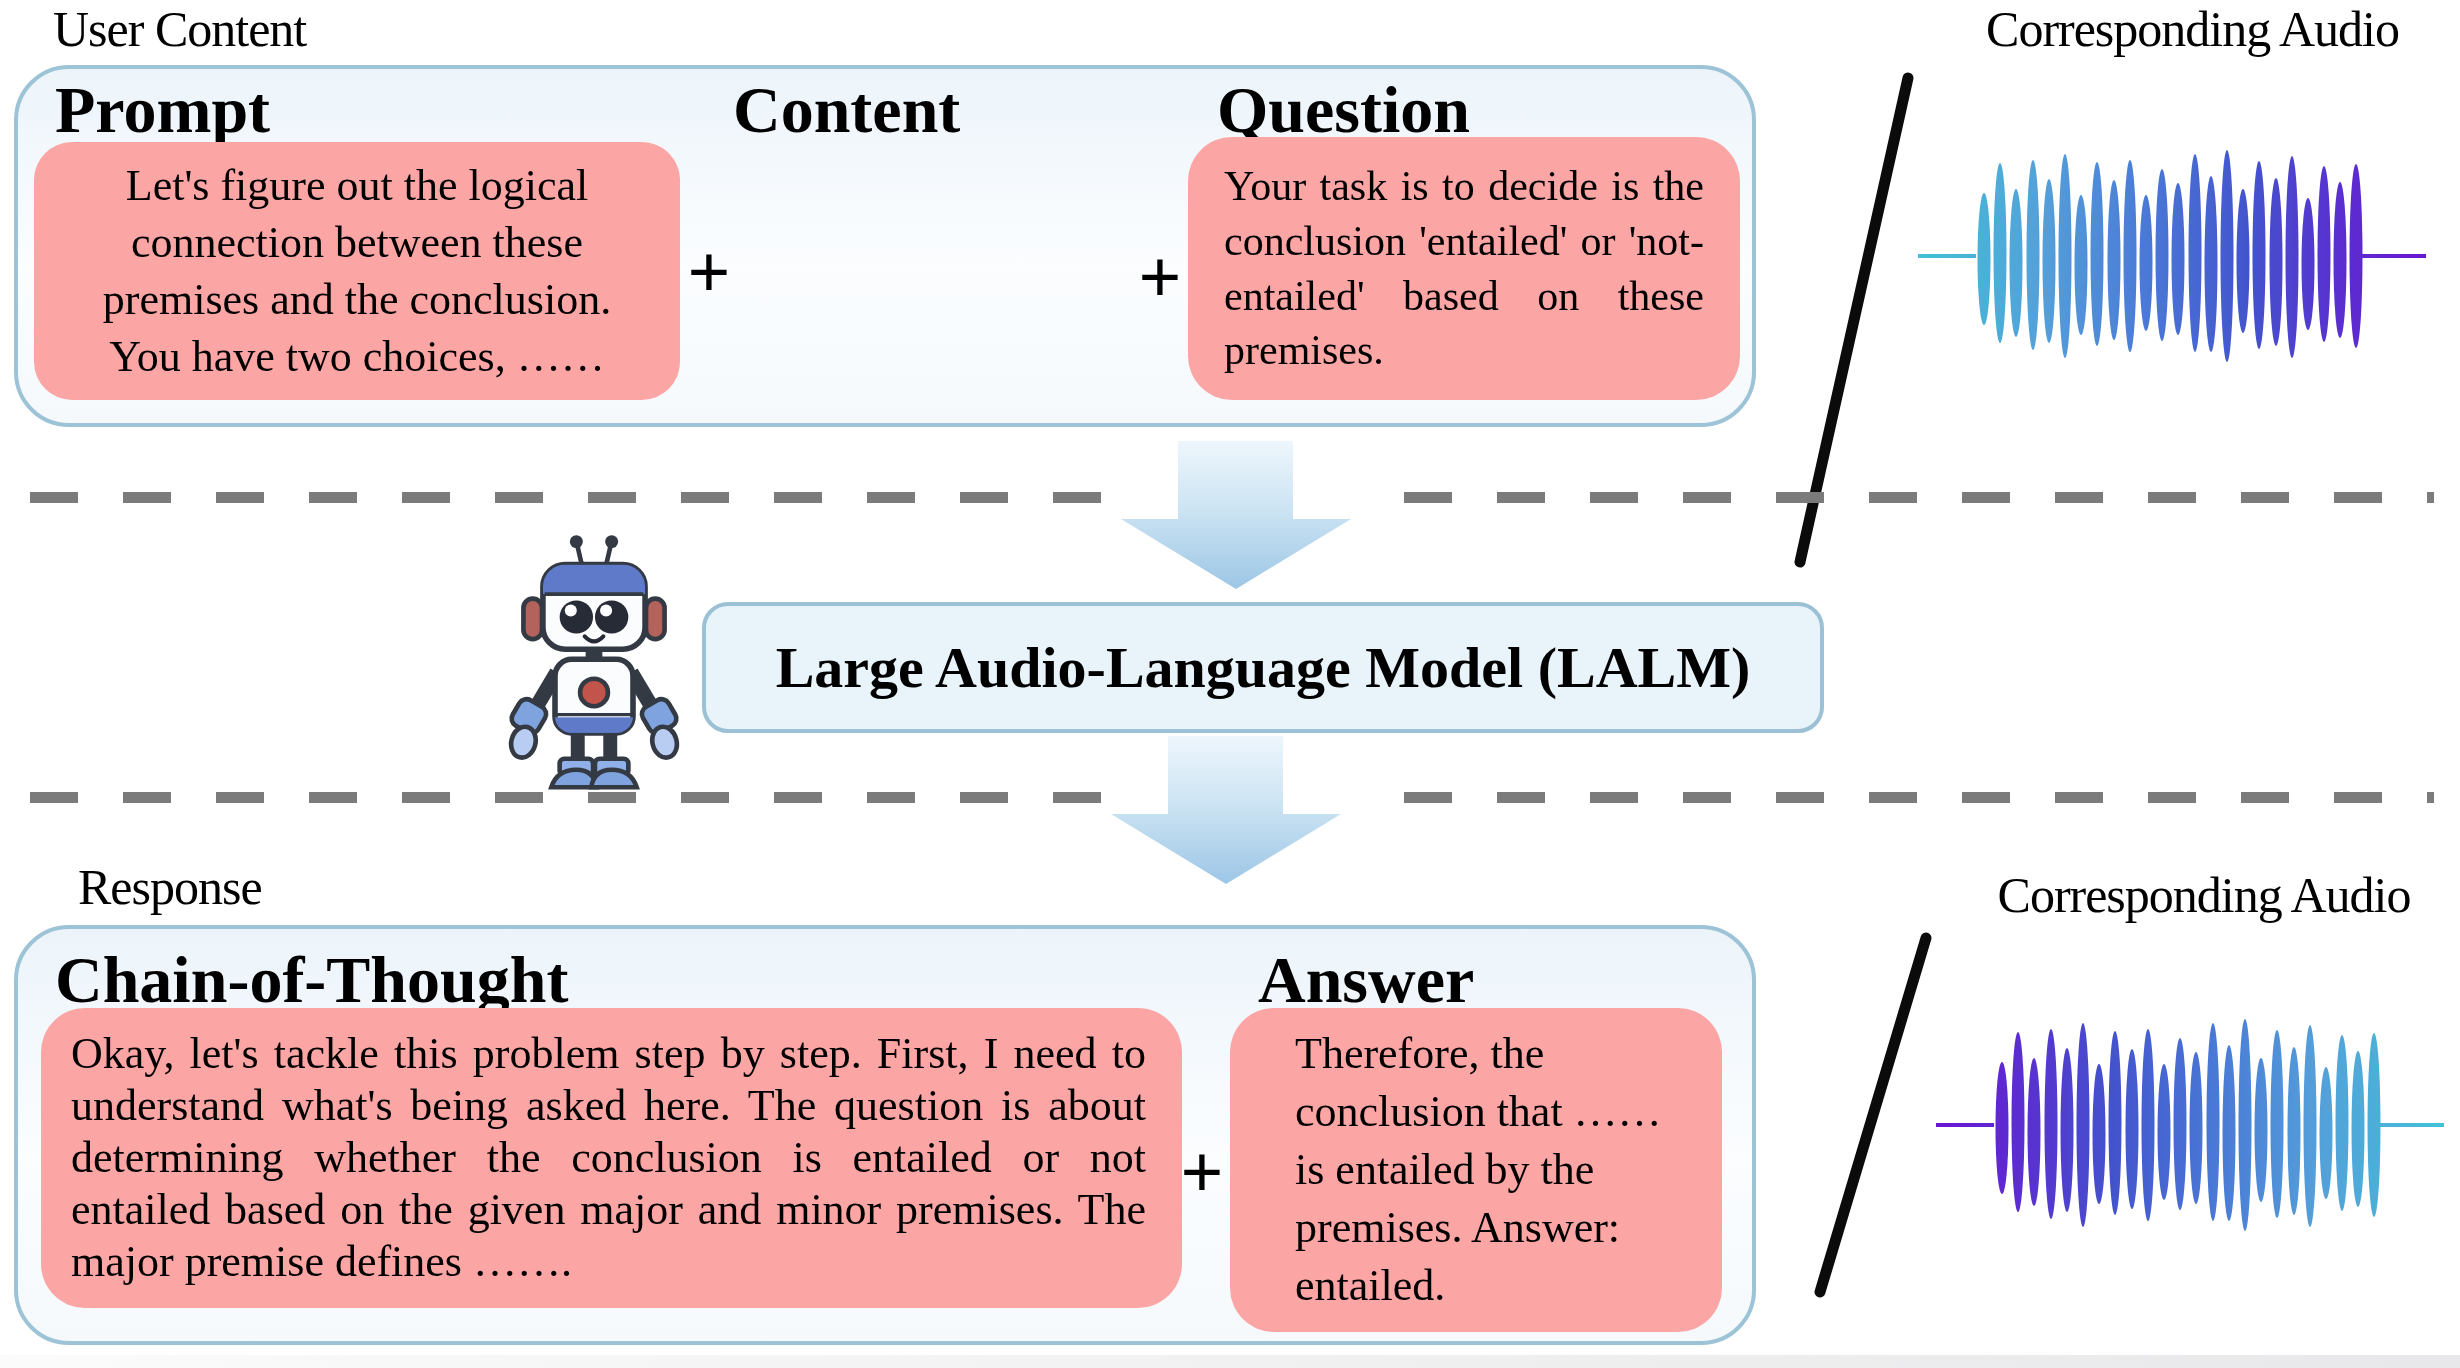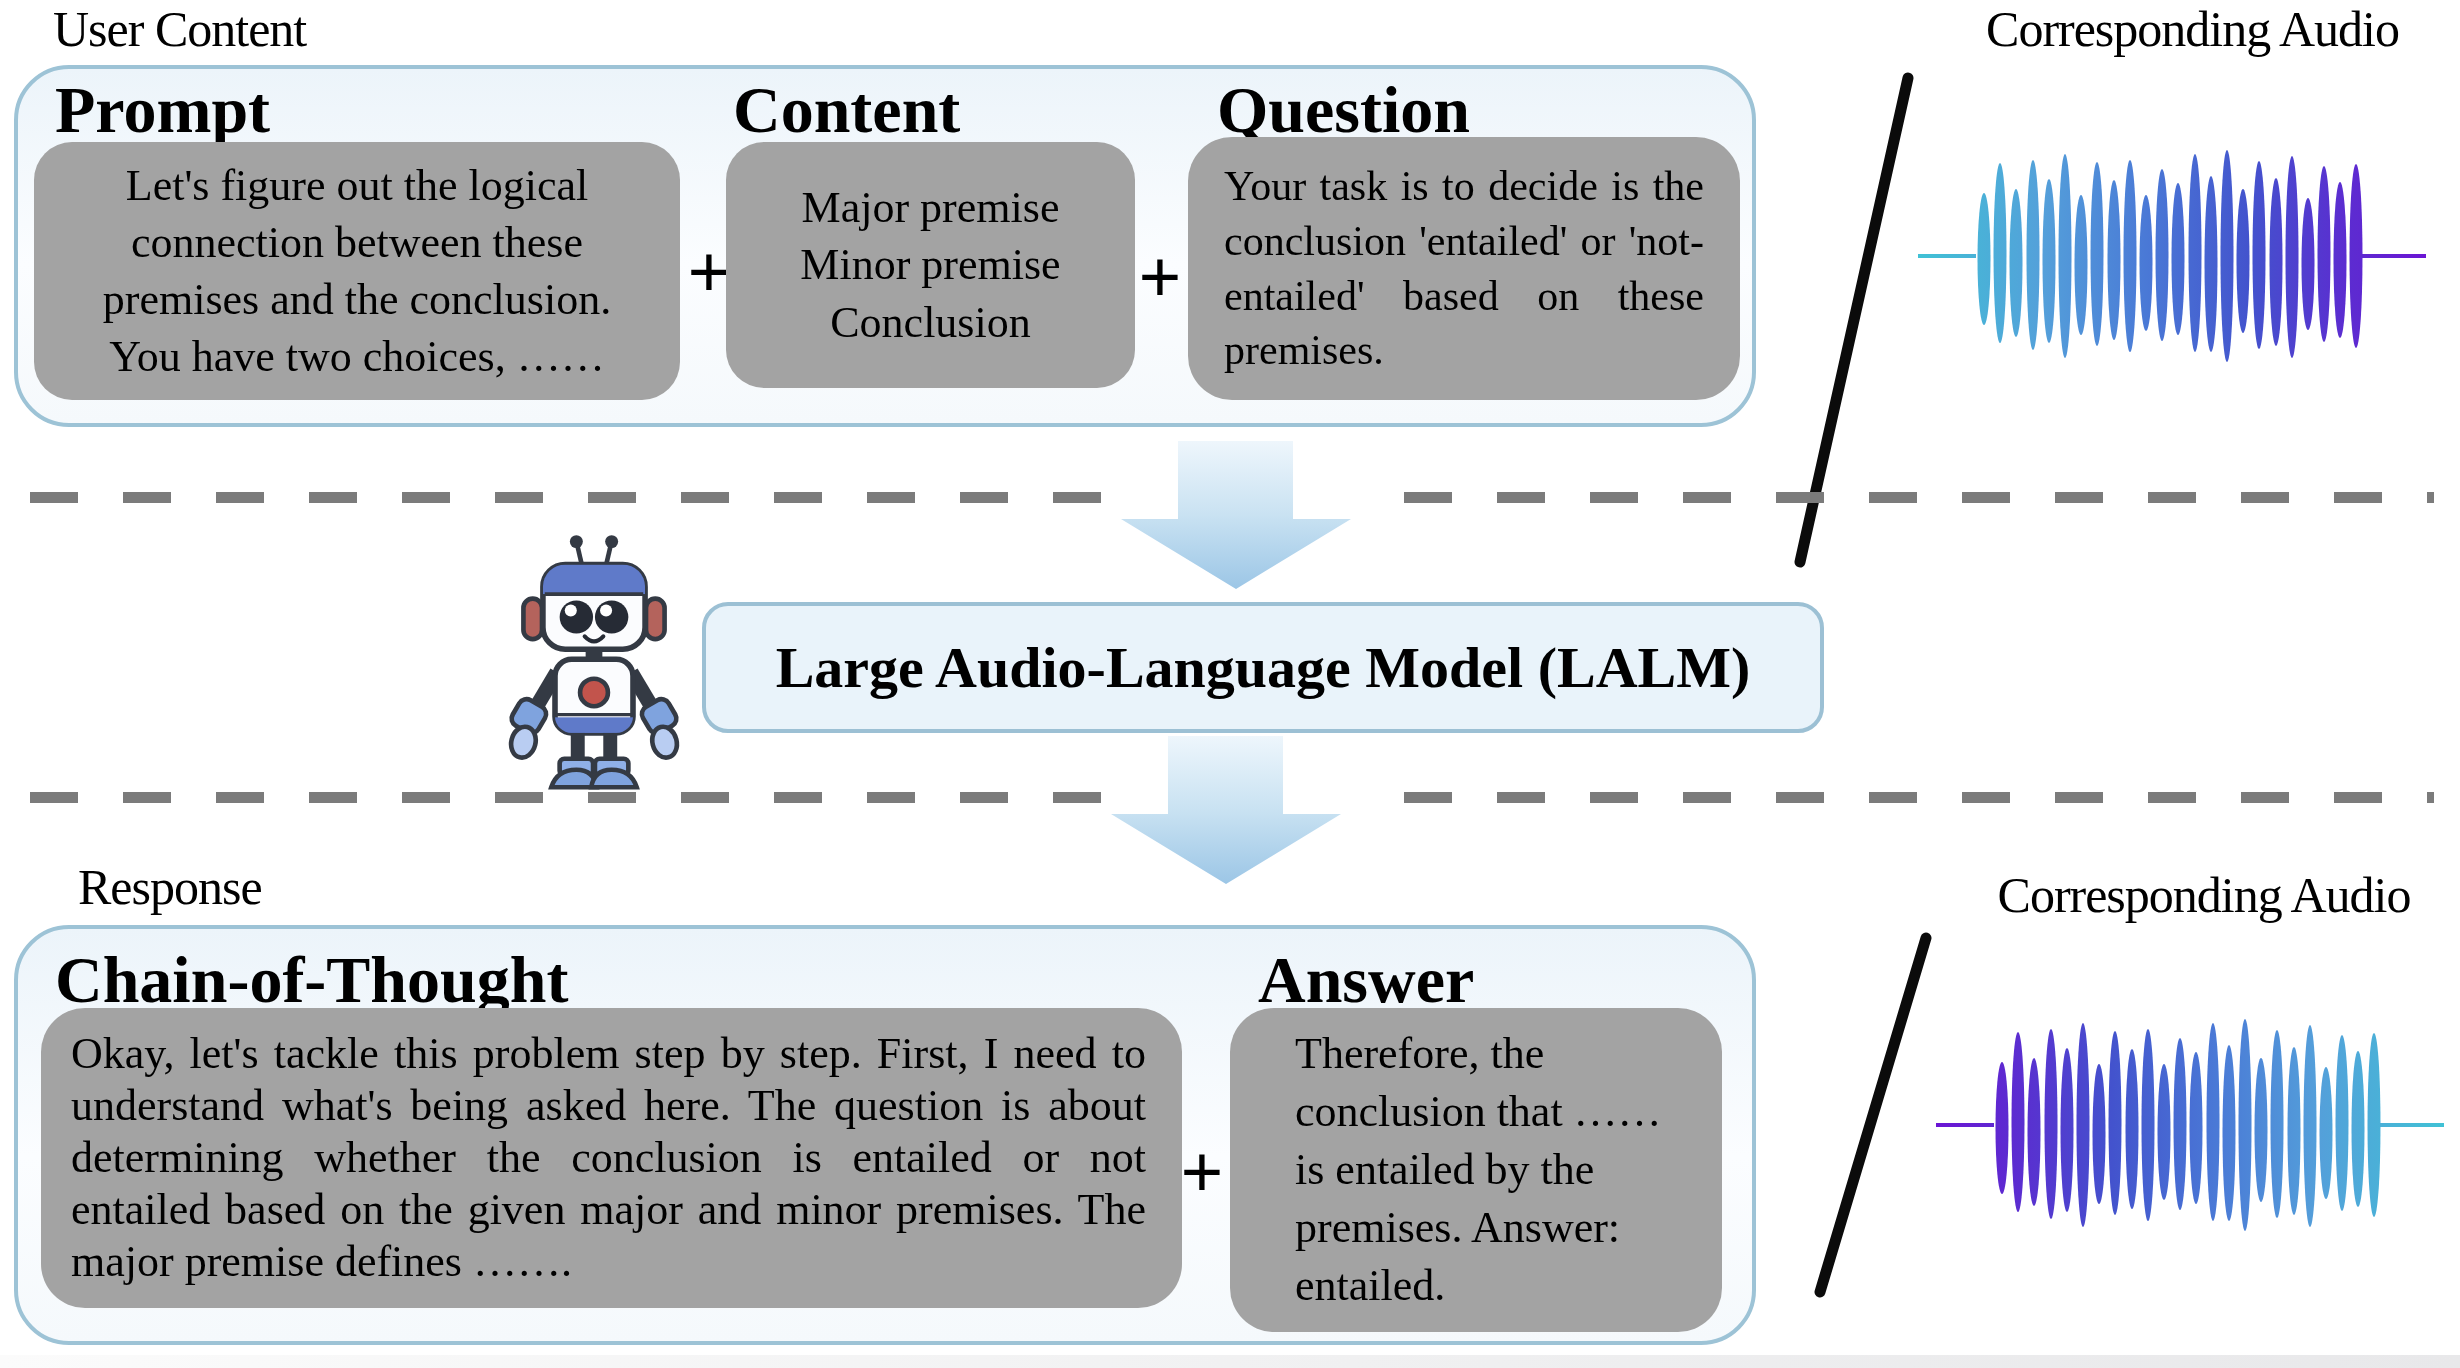--- a/index.html
+++ b/index.html
@@ -9,21 +9,21 @@
   }
   .abs{position:absolute;}
   .section-title{font-size:50px;font-weight:normal;letter-spacing:-1px;white-space:nowrap;}
   .panel{
     position:absolute;border:4px solid #9dc3d6;border-radius:55px;
     background:linear-gradient(180deg,#ecf4fa 0%,#fbfdff 55%,#f5f9fc 100%);
     box-sizing:border-box;
   }
   .box-label{position:absolute;font-size:66px;font-weight:bold;white-space:nowrap;}
   .purplebox{
-    position:absolute;background:#a3a3a3;border-radius:40px;box-sizing:border-box;
+    position:absolute;background:#fca5a5;border-radius:40px;box-sizing:border-box;
     display:flex;align-items:center;
   }
   .ptext{font-size:44px;line-height:1.3;width:100%;}
   .center{text-align:center;}
   .prelines{white-space:pre-line;}
   .just{text-align:justify;}
   .plus{
     position:absolute;font-size:76px;font-weight:bold;width:90px;height:90px;
     display:flex;align-items:center;justify-content:center;
   }
@@ -54,25 +54,20 @@
   <div class="box-label" style="left:55px;top:72px;">Prompt</div>
   <div class="box-label" style="left:733px;top:72px;">Content</div>
   <div class="box-label" style="left:1217px;top:72px;">Question</div>
 
   <div class="purplebox" style="left:34px;top:142px;width:646px;height:258px;padding:0 30px;border-radius:38px;">
     <div class="ptext center">Let's figure out the logical connection between these premises and the conclusion. You have two choices, ……</div>
   </div>
 
   <div class="plus" style="left:664px;top:227px;">+</div>
 
-  <div class="purplebox" style="left:726px;top:142px;width:409px;height:246px;padding:0 20px;border-radius:38px;">
-    <div class="ptext center prelines">Major premise
-Minor premise
-Conclusion</div>
-  </div>
 
   <div class="plus" style="left:1115px;top:232px;">+</div>
 
   <div class="purplebox" style="left:1188px;top:137px;width:552px;height:263px;padding:0 36px;border-radius:44px;">
     <div class="ptext just" style="font-size:42px;">Your task is to decide is the conclusion 'entailed' or 'not-entailed' based on these premises.</div>
   </div>
 
   <div class="abs section-title" style="left:1935px;top:0px;width:515px;text-align:center;">Corresponding Audio</div>
 
   <svg class="abs" style="left:1792px;top:70px;" width="124" height="500" viewBox="0 0 124 500">

